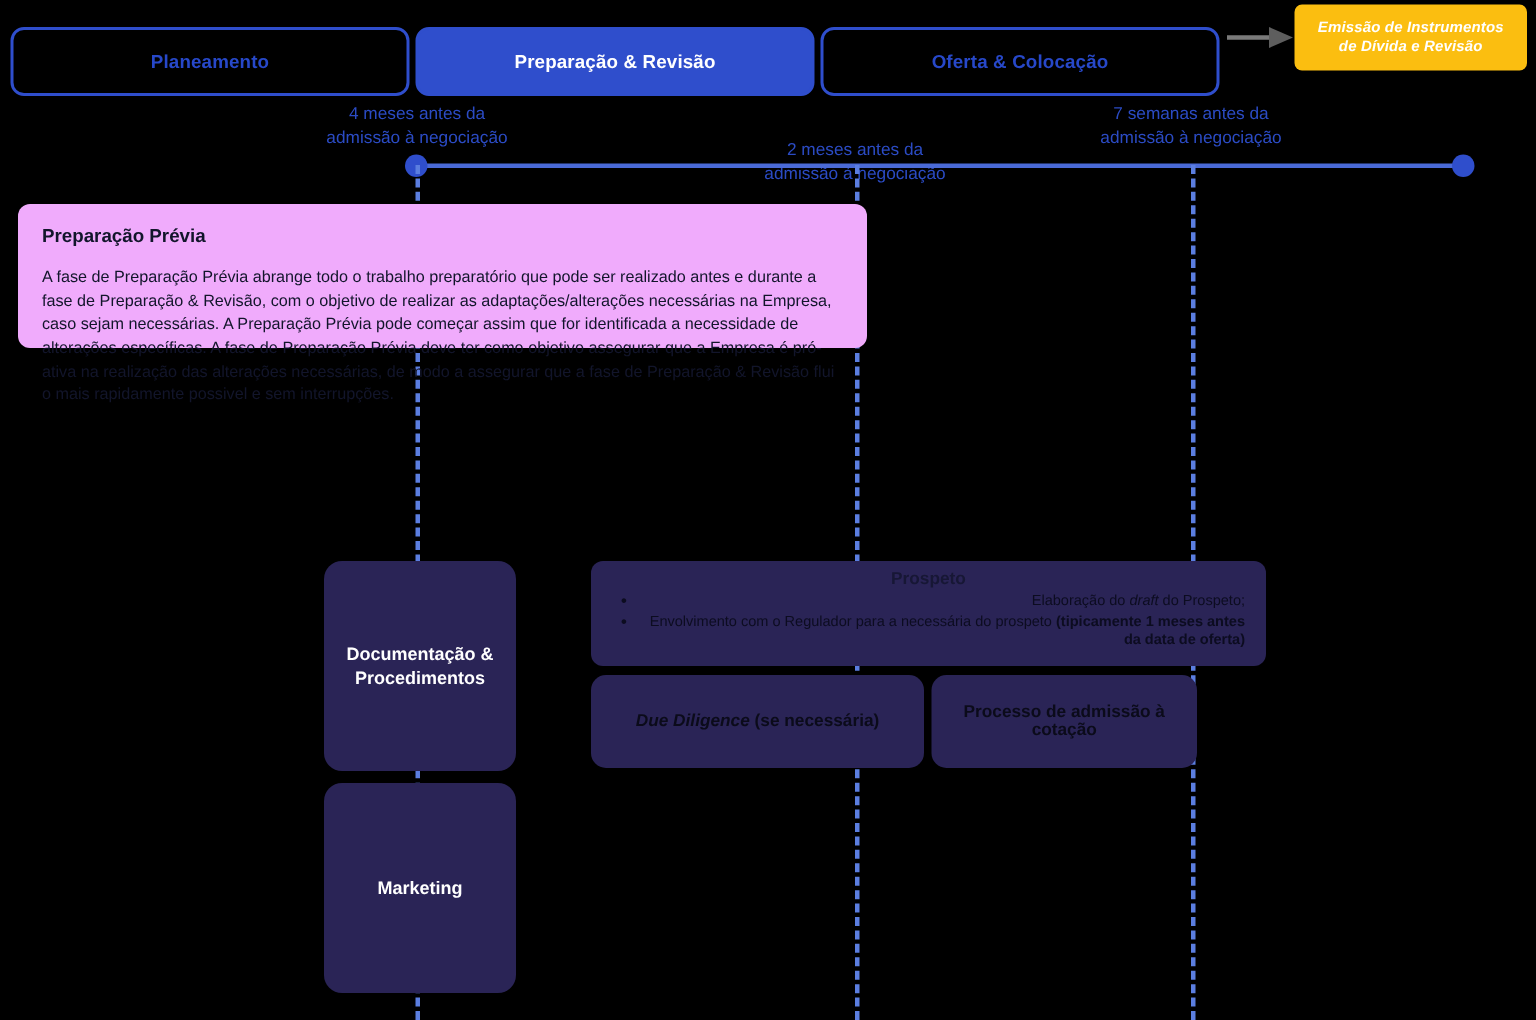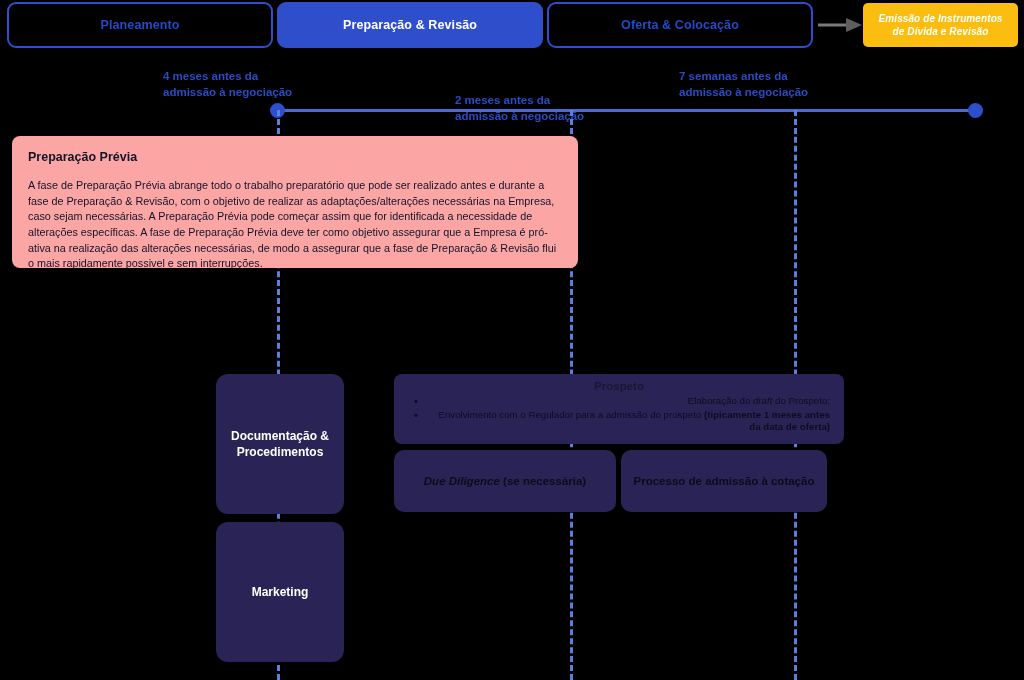--- a/index.html
+++ b/index.html
@@ -6,21 +6,21 @@
   html, body { margin:0; padding:0; }
   body {
     width:1024px; height:680px; background:#000;
     font-family:"Liberation Sans", sans-serif;
     position:relative; overflow:hidden;
   }
   #stage { position:absolute; inset:0; }
 
   
   .phase {
-    position:absolute; top:2px; height:46px;
+    position:absolute; top:18px; height:46px;
     border-radius:9px;
     display:flex; align-items:center; justify-content:center;
     text-align:center; font-size:12.5px; font-weight:700;
     letter-spacing:.1px; line-height:1.2; padding:0 10px;
   }
   .phase.outline { background:#000; border:2.5px solid #2f4ecc; color:#2748c9; }
   .phase.filled  { background:#2f4ecc; border:2.5px solid #2f4ecc; color:#ffffff; }
   .phase.goal {
     background:#fbbe10; border:none; color:#ffffff;
     font-style:italic; font-weight:700; font-size:10px;
@@ -48,32 +48,32 @@
 
   .tl-vline {
     position:absolute; top:110px; width:0;
     border-left:3px dashed #5b7ee0; height:570px;
   }
   #tl-vline-0 { left:277px; }
   #tl-vline-1 { left:570px; }
   #tl-vline-2 { left:794px; }
 
   .tl-label {
-    position:absolute; top:69px; width:230px; 
-    font-size:11.5px; font-weight:700; line-height:1.35;
+    position:absolute; top:69px; width:230px; text-align:center;
+    font-size:11.5px; font-weight:400; line-height:1.35;
     color:#2b4bc4;
   }
   #tl-label-0 { left:163px; }
   #tl-label-1 { left:455px;margin-top:24px; }
   #tl-label-2 { left:679px; }
 
   
   #callout {
-    position:absolute; left:12px; top:136px; width:566px; height:132px;
-    background:#fca5a5; border-radius:8px; padding:14px 16px 10px 16px;
+    position:absolute; left:12px; top:136px; width:566px; height:96px;
+    background:#f0abfc; border-radius:8px; padding:14px 16px 10px 16px;
     color:#12152b; z-index:5;
   }
   #callout h3 { margin:0 0 14px 0; font-size:12.5px; font-weight:700; }
   #callout p { margin:0; font-size:10.8px; line-height:1.45; }
 
   
   .lane-label {
     position:absolute; background:#2a2456; border-radius:12px;
     display:flex; align-items:center; justify-content:center; text-align:center;
     color:#ffffff; font-size:12px; font-weight:700; line-height:1.35;
@@ -99,21 +99,21 @@
     position:relative; font-size:9.7px; font-weight:700; line-height:1.3;
     color:#0c0c20; text-align:right; margin-bottom:1px;
   }
   #card-prospeto li::before {
     content:"•"; position:absolute; left:-14px; top:-1px; font-size:11px;
   }
   #card-prospeto li .reg { font-weight:400; }
   #card-prospeto li i { font-style:italic; font-weight:400; }
 
   #card-dd   { left:350px; top:450px; width:222px; height:62px; }
-  #card-adm  { left:577px; top:450px; width:206px; height:62px; }
+  #card-adm  { left:577px; top:450px; width:177px; height:62px; }
   #card-mkt-plan { left:350px; top:522px; width:450px; height:140px; font-size:12px; }
 
   .card i { font-style:italic; }
 </style>
 </head>
 <body>
 
 <div id="stage">
 
   <div class="phase outline" id="phase-0">
@@ -170,21 +170,21 @@
     </div>
   </div>
   <div class="lane-label" id="lane-label-mkt">
     <span>Marketing</span>
   </div>
 
   <div class="card" id="card-prospeto">
     <div class="card-title">Prospeto</div>
     <ul>
       <li><span class="reg">Elaboração do </span><i>draft</i><span class="reg"> do Prospeto;</span></li>
-      <li><span class="reg">Envolvimento com o Regulador para a admissão do prospeto </span><span>(tipicamente 1 meses antes da data de oferta)</span></li>
+      <li><span class="reg">Envolvimento com o Regulador para a necessária do prospeto </span><span>(tipicamente 1 meses antes da data de oferta)</span></li>
     </ul>
   </div>
 
   <div class="card" id="card-dd">
     <span><i>Due Diligence</i><span> (se necessária)</span></span>
   </div>
 
   <div class="card" id="card-adm">
     <span>Processo de admissão à cotação</span>
   </div>

